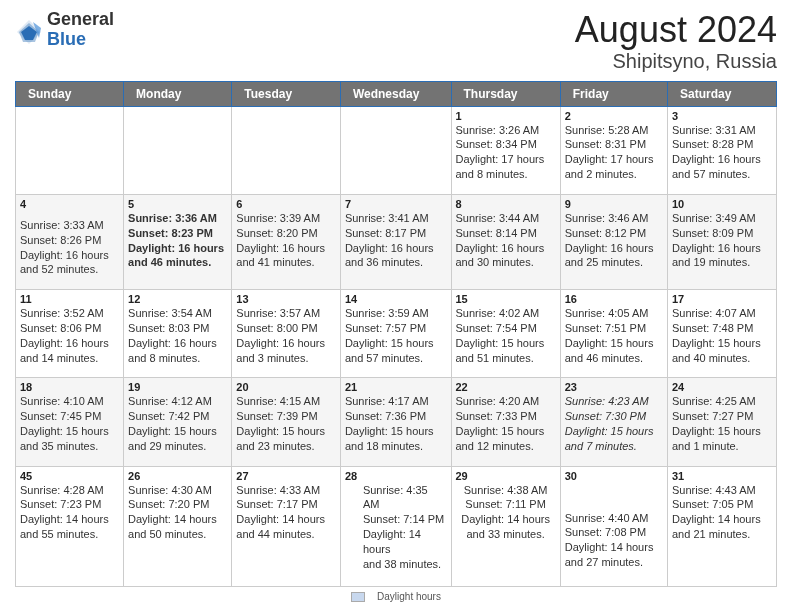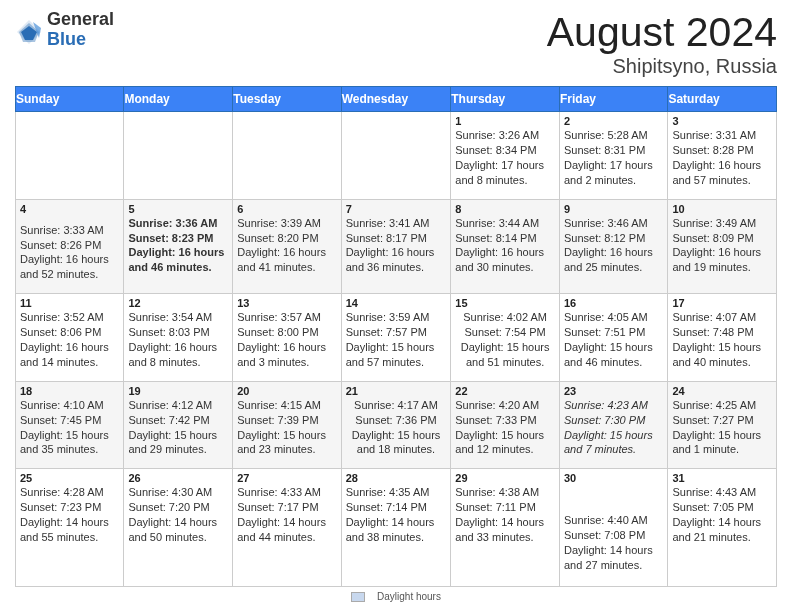--- a/index.html
+++ b/index.html
@@ -45,40 +45,40 @@
     .logo-icon {
       width: 28px;
       height: 28px;
       margin-right: 4px;
       margin-top: 4px;
     }
     .title-block {
       text-align: right;
     }
     .title-month {
-      font-size: 41px;
+      font-size: 36px;
       font-weight: normal;
       color: #222;
       line-height: 1.1;
     }
     .title-location {
       font-size: 20px;
       color: #444;
     }
     .calendar-table {
       width: 100%;
       border-collapse: collapse;
       flex: 1;
     }
     .calendar-table thead tr th {
-      background-color: #3b82f6;
+      background-color: #737373;
       color: #fff;
       font-size: 12px;
       font-weight: bold;
-      padding: 5px 0;
+      padding: 5px 12px;
       text-align: left;
       border: 1px solid #2a6db5;
     }
     .calendar-table tbody tr td {
       border: 1px solid #ccc;
       vertical-align: top;
       padding: 3px 4px;
       font-size: 9.5px;
       color: #333;
       width: 113px;
@@ -258,21 +258,21 @@
           </td>
           <td>
             <span class="day-number">14</span>
             <div class="day-info" style="white-space: pre-line;">Sunrise: 3:59 AM
 Sunset: 7:57 PM
 Daylight: 15 hours
 and 57 minutes.</div>
           </td>
           <td>
             <span class="day-number">15</span>
-            <div class="day-info" style="white-space: pre-line; text-align: center;">Sunrise: 4:02 AM
+            <div class="day-info" style="white-space: pre-line;">Sunrise: 4:02 AM
 Sunset: 7:54 PM
 Daylight: 15 hours
 and 51 minutes.</div>
           </td>
           <td>
             <span class="day-number">16</span>
             <div class="day-info" style="white-space: pre-line;">Sunrise: 4:05 AM
 Sunset: 7:51 PM
 Daylight: 15 hours
 and 46 minutes.</div>
@@ -302,21 +302,21 @@
           </td>
           <td>
             <span class="day-number">20</span>
             <div class="day-info" style="white-space: pre-line;">Sunrise: 4:15 AM
 Sunset: 7:39 PM
 Daylight: 15 hours
 and 23 minutes.</div>
           </td>
           <td>
             <span class="day-number">21</span>
-            <div class="day-info" style="white-space: pre-line; text-align: center;">Sunrise: 4:17 AM
+            <div class="day-info" style="white-space: pre-line;">Sunrise: 4:17 AM
 Sunset: 7:36 PM
 Daylight: 15 hours
 and 18 minutes.</div>
           </td>
           <td>
             <span class="day-number">22</span>
             <div class="day-info" style="white-space: pre-line;">Sunrise: 4:20 AM
 Sunset: 7:33 PM
 Daylight: 15 hours
 and 12 minutes.</div>
@@ -331,21 +331,21 @@
           <td>
             <span class="day-number">24</span>
             <div class="day-info" style="white-space: pre-line;">Sunrise: 4:25 AM
 Sunset: 7:27 PM
 Daylight: 15 hours
 and 1 minute.</div>
           </td>
         </tr>
         <tr>
           <td>
-            <span class="day-number">25</span>
+            <span class="day-number">45</span>
             <div class="day-info" style="white-space: pre-line;">Sunrise: 4:28 AM
 Sunset: 7:23 PM
 Daylight: 14 hours
 and 55 minutes.</div>
           </td>
           <td>
             <span class="day-number">26</span>
             <div class="day-info" style="white-space: pre-line;">Sunrise: 4:30 AM
 Sunset: 7:20 PM
 Daylight: 14 hours
@@ -353,28 +353,28 @@
           </td>
           <td>
             <span class="day-number">27</span>
             <div class="day-info" style="white-space: pre-line;">Sunrise: 4:33 AM
 Sunset: 7:17 PM
 Daylight: 14 hours
 and 44 minutes.</div>
           </td>
           <td>
             <span class="day-number">28</span>
-            <div class="day-info" style="white-space: pre-line;">Sunrise: 4:35 AM
+            <div class="day-info" style="white-space: pre-line; margin-left: 18px;">Sunrise: 4:35 AM
 Sunset: 7:14 PM
 Daylight: 14 hours
 and 38 minutes.</div>
           </td>
           <td>
             <span class="day-number">29</span>
-            <div class="day-info" style="white-space: pre-line;">Sunrise: 4:38 AM
+            <div class="day-info" style="white-space: pre-line; text-align: center;">Sunrise: 4:38 AM
 Sunset: 7:11 PM
 Daylight: 14 hours
 and 33 minutes.</div>
           </td>
           <td>
             <span class="day-number">30</span>
             <div class="day-info" style="white-space: pre-line; margin-top: 29px;">Sunrise: 4:40 AM
 Sunset: 7:08 PM
 Daylight: 14 hours
 and 27 minutes.</div>

